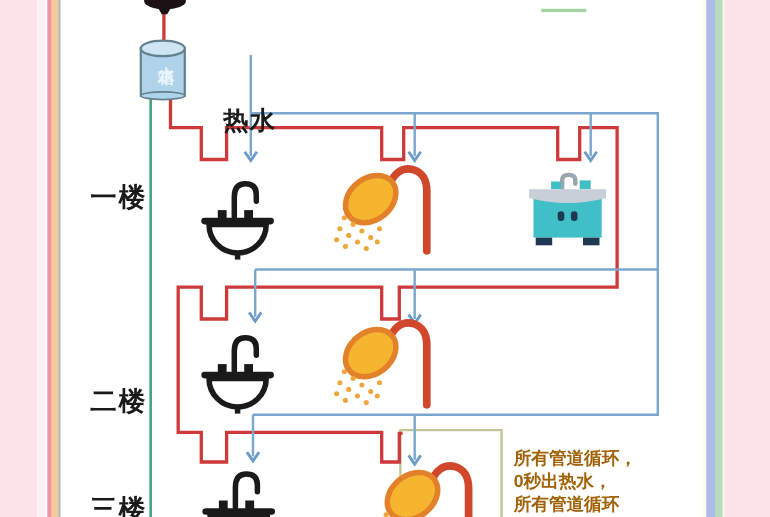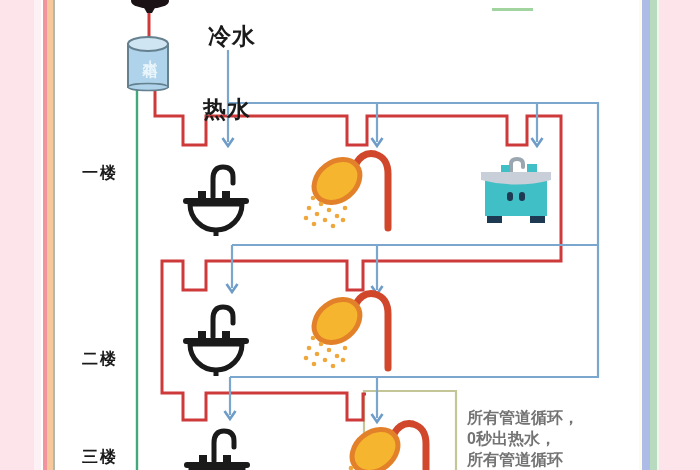--- a/index.html
+++ b/index.html
@@ -5,29 +5,29 @@
   html,body{margin:0;padding:0;}
   .frame{
     position:relative;width:700px;height:470px;overflow:hidden;
     background:#ffffff;font-family:"Liberation Sans","DejaVu Sans",sans-serif;
   }
   .abs{position:absolute;}
   
   .stripe{position:absolute;top:0;height:470px;}
   
   .lbl{position:absolute;color:#1a1a1a;font-weight:bold;white-space:nowrap;}
-  .floor-lbl{font-size:16px;letter-spacing:2px;}
+  .floor-lbl{font-size:24px;letter-spacing:2px;}
   .pipe-lbl{font-size:23px;letter-spacing:1px;}
   .legend-lbl{font-size:18px;}
   .tank-lbl{
     writing-mode:vertical-rl;text-orientation:upright;
     font-size:15px;font-weight:bold;color:#e9f5fb;letter-spacing:3px;
   }
   .callout{position:absolute;left:467px;top:407px;font-size:16px;font-weight:bold;
-    color:#737373;line-height:21px;}
+    color:#a16207;line-height:21px;}
   svg{display:block;}
 </style>
 </head>
 <body>
 
 <div class="frame">
 
   <div class="stripe" style="left:0;width:34px;background:#fce4ea;"></div>
   <div class="stripe" style="left:34px;width:7px;background:#fdf1f5;"></div>
   <div class="stripe" style="left:41px;width:2px;background:#ffffff;"></div>
@@ -169,21 +169,20 @@
       <rect x="26" y="36" width="6" height="9" rx="3" fill="#1e3a52"></rect>
       <rect x="38" y="36" width="6" height="9" rx="3" fill="#1e3a52"></rect>
       <rect x="6" y="60" width="15" height="7" fill="#1e3a52"></rect>
       <rect x="49" y="60" width="15" height="7" fill="#1e3a52"></rect>
     </g>
   </svg>
 
   <div class="abs" style="left:492px;top:8px;width:41px;height:3px;background:#a2d4a0;"></div>
   <div class="lbl legend-lbl" style="left:538px;top:-1px;"></div>
 
-  <div class="lbl pipe-lbl" style="left:208px;top:21px;">冷水</div>
   <div class="lbl pipe-lbl" style="left:203px;top:94px;">热水</div>
 
   <div class="tank-lbl abs" style="left:140px;top:48px;height:40px;">水箱</div>
 
   <div class="lbl floor-lbl" style="left:82px;top:163px;">一楼</div>
   <div class="lbl floor-lbl" style="left:82px;top:301px;margin-top:48px;">二楼</div>
   <div class="lbl floor-lbl" style="left:82px;top:447px;">三楼</div>
 
   <div class="callout">
     <div>所有管道循环，</div>

